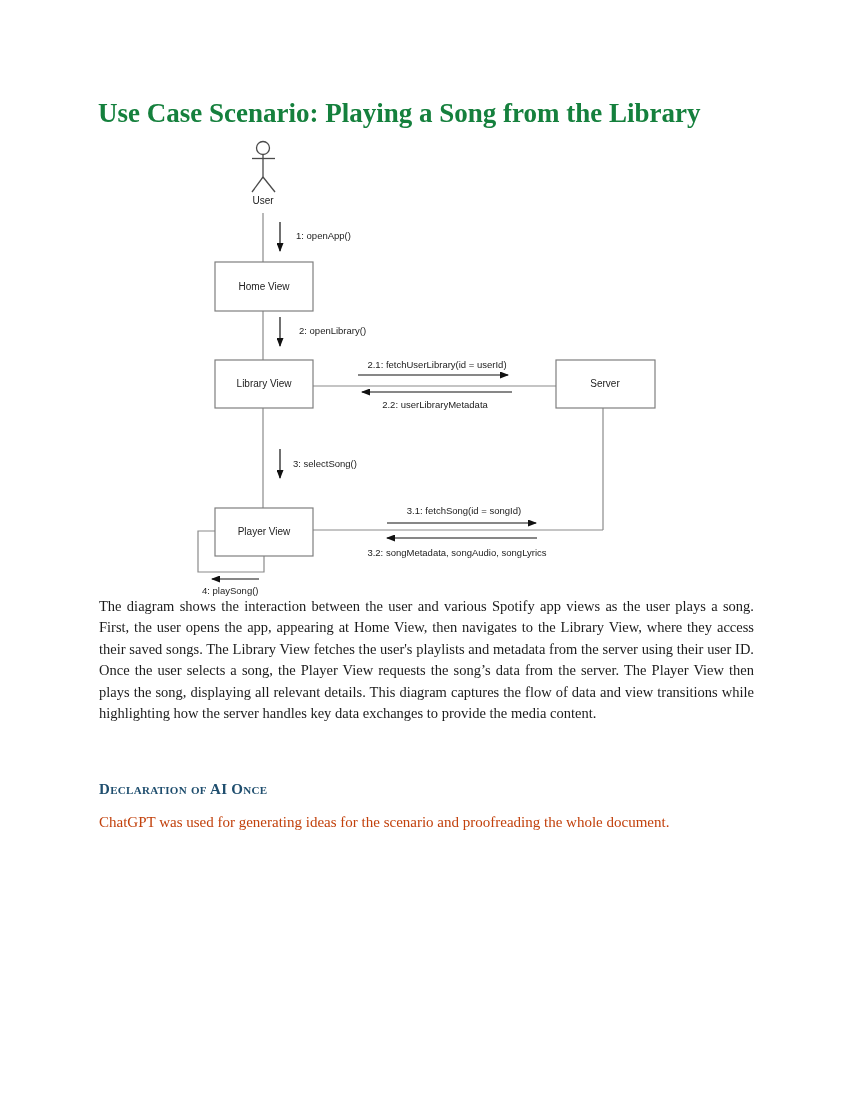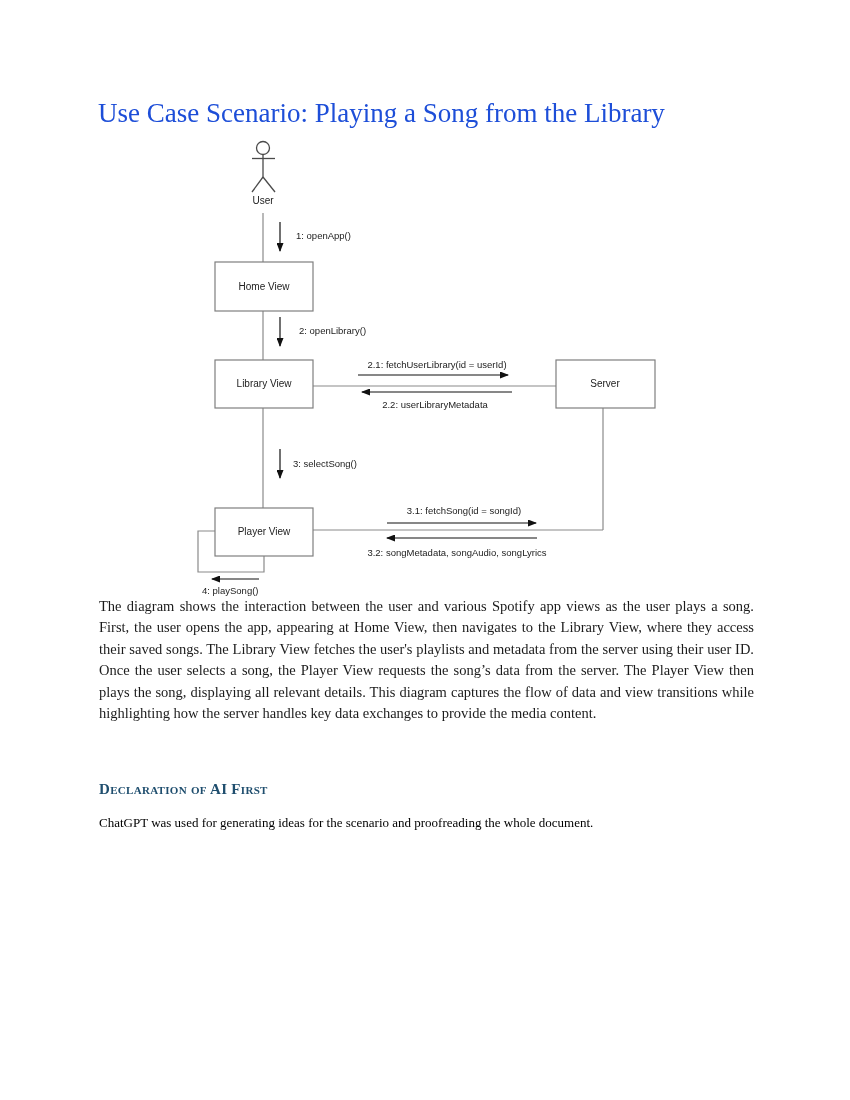--- a/index.html
+++ b/index.html
@@ -11,22 +11,22 @@
     overflow: hidden;
     font-family: "Liberation Serif", serif;
   }
   .doc-title {
     position: absolute;
     left: 98px;
     top: 98px;
     margin: 0;
     font-family: "Liberation Serif", serif;
     font-size: 27px;
-    font-weight: 400;
-    color: #1d4ed8;
+    font-weight: 700;
+    color: #15803d;
     white-space: nowrap;
     letter-spacing: 0px;
   }
   .diagram-svg {
     position: absolute;
     left: 0;
     top: 135px;
     width: 850px;
     height: 470px;
   }
@@ -66,23 +66,23 @@
     color: #1F4E6E;
     letter-spacing: 0.3px;
     white-space: nowrap;
   }
   .ai-note {
     position: absolute;
     left: 99px;
     top: 812px;
     width: 680px;
     margin: 0;
-    font-size: 13px;
+    font-size: 15px;
     line-height: 21.4px;
-    color: #000000;
+    color: #c2410c;
   }
 </style>
 </head>
 <body>
 
 <div class="page">
 
   <h1 class="doc-title">Use Case Scenario: Playing a Song from the Library</h1>
 
   <svg class="diagram-svg" viewBox="0 0 850 470">
@@ -140,17 +140,17 @@
     <text class="dg-label" x="437" y="233" text-anchor="middle">2.1: fetchUserLibrary(id = userId)</text>
     <text class="dg-label" x="435" y="273" text-anchor="middle">2.2: userLibraryMetadata</text>
     <text class="dg-label" x="293" y="332" text-anchor="start">3: selectSong()</text>
     <text class="dg-label" x="464" y="379" text-anchor="middle">3.1: fetchSong(id = songId)</text>
     <text class="dg-label" x="457" y="421" text-anchor="middle">3.2: songMetadata, songAudio, songLyrics</text>
     <text class="dg-label" x="202" y="459" text-anchor="start">4: playSong()</text>
   </svg>
 
   <p class="body-par">The diagram shows the interaction between the user and various Spotify app views as the user plays a song. First, the user opens the app, appearing at Home View, then navigates to the Library View, where they access their saved songs. The Library View fetches the user's playlists and metadata from the server using their user ID. Once the user selects a song, the Player View requests the song’s data from the server. The Player View then plays the song, displaying all relevant details. This diagram captures the flow of data and view transitions while highlighting how the server handles key data exchanges to provide the media content.</p>
 
-  <h2 class="section-heading">Declaration of AI First</h2>
+  <h2 class="section-heading">Declaration of AI Once</h2>
 
   <p class="ai-note">ChatGPT was used for generating ideas for the scenario and proofreading the whole document.</p>
 
 </div>
 
 </body></html>

